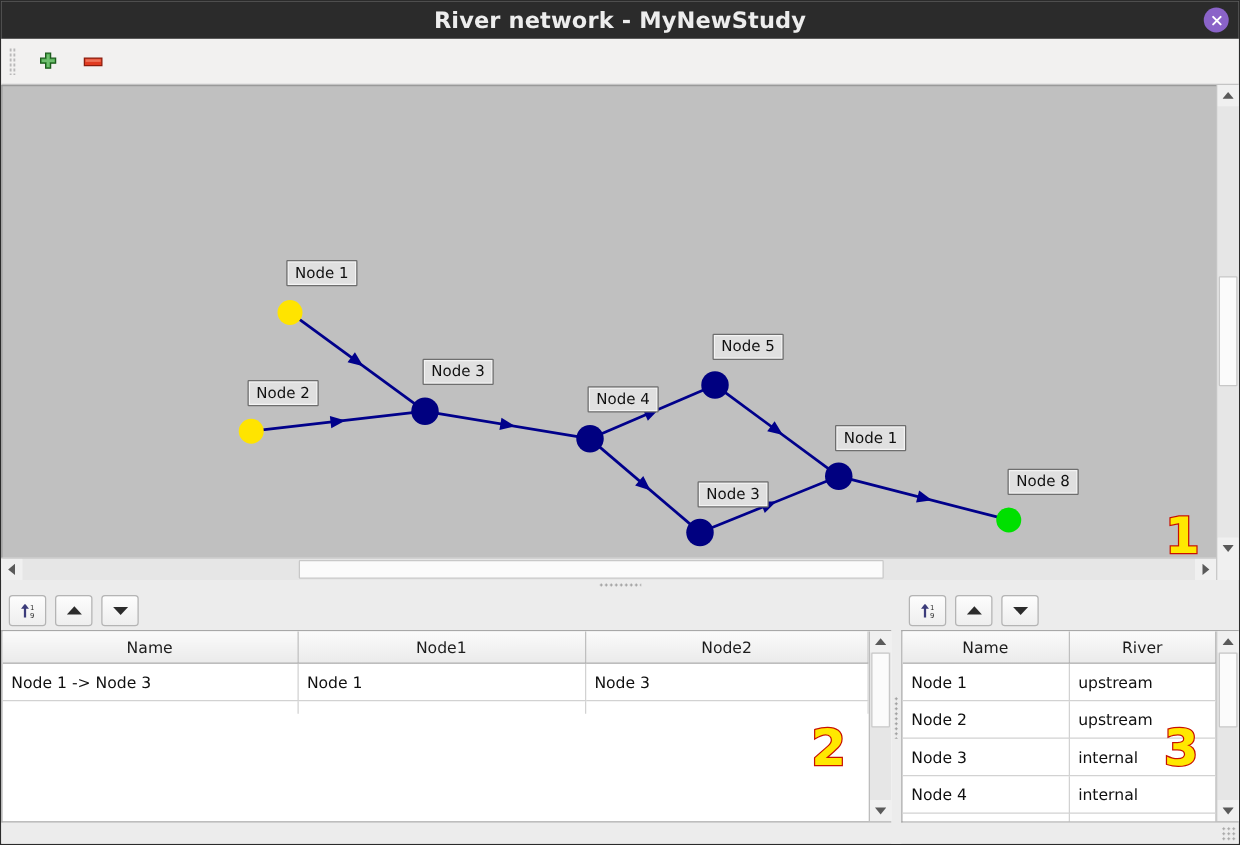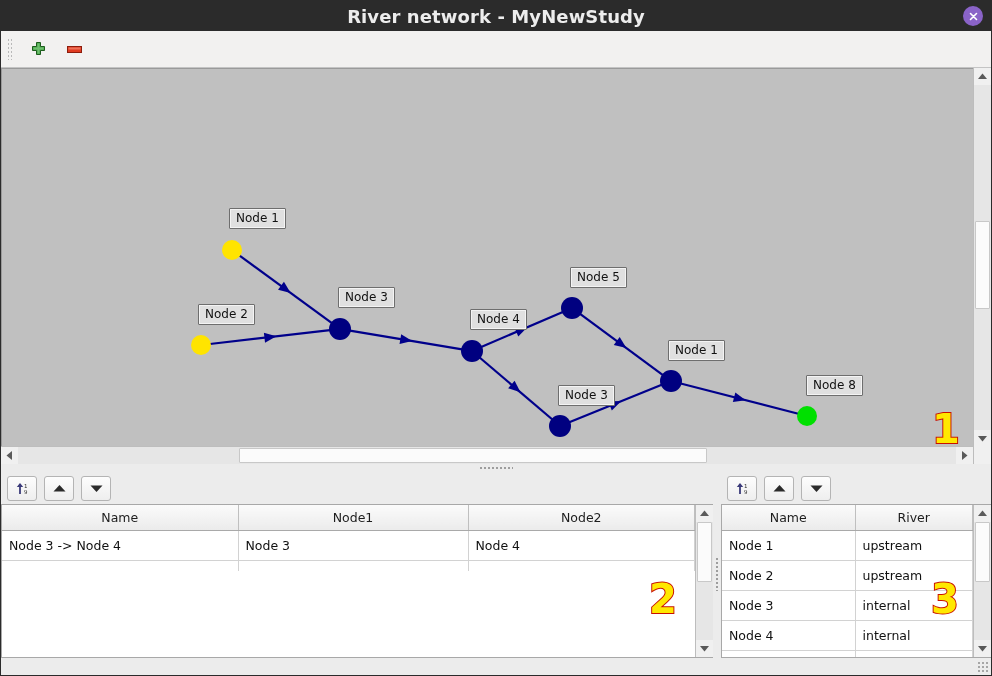--- a/index.html
+++ b/index.html
@@ -433,23 +433,23 @@
               </colgroup>
             <thead>
                 <tr id="reach-head">
                   <th>Name</th>
                   <th>Node1</th>
                   <th>Node2</th>
                 </tr>
               </thead>
             <tbody id="reach-body">
                 <tr>
-                  <td>Node 3 -&gt; Node 4</td>
+                  <td>Node 1 -&gt; Node 3</td>
+                  <td>Node 1</td>
                   <td>Node 3</td>
-                  <td>Node 4</td>
                 </tr>
                 <tr class="filler">
                   <td></td>
                   <td></td>
                   <td></td>
                 </tr>
               </tbody>
           </table>
         </div>
         <div class="vscroll" style="border-left:1px solid #bdbdbd;">

